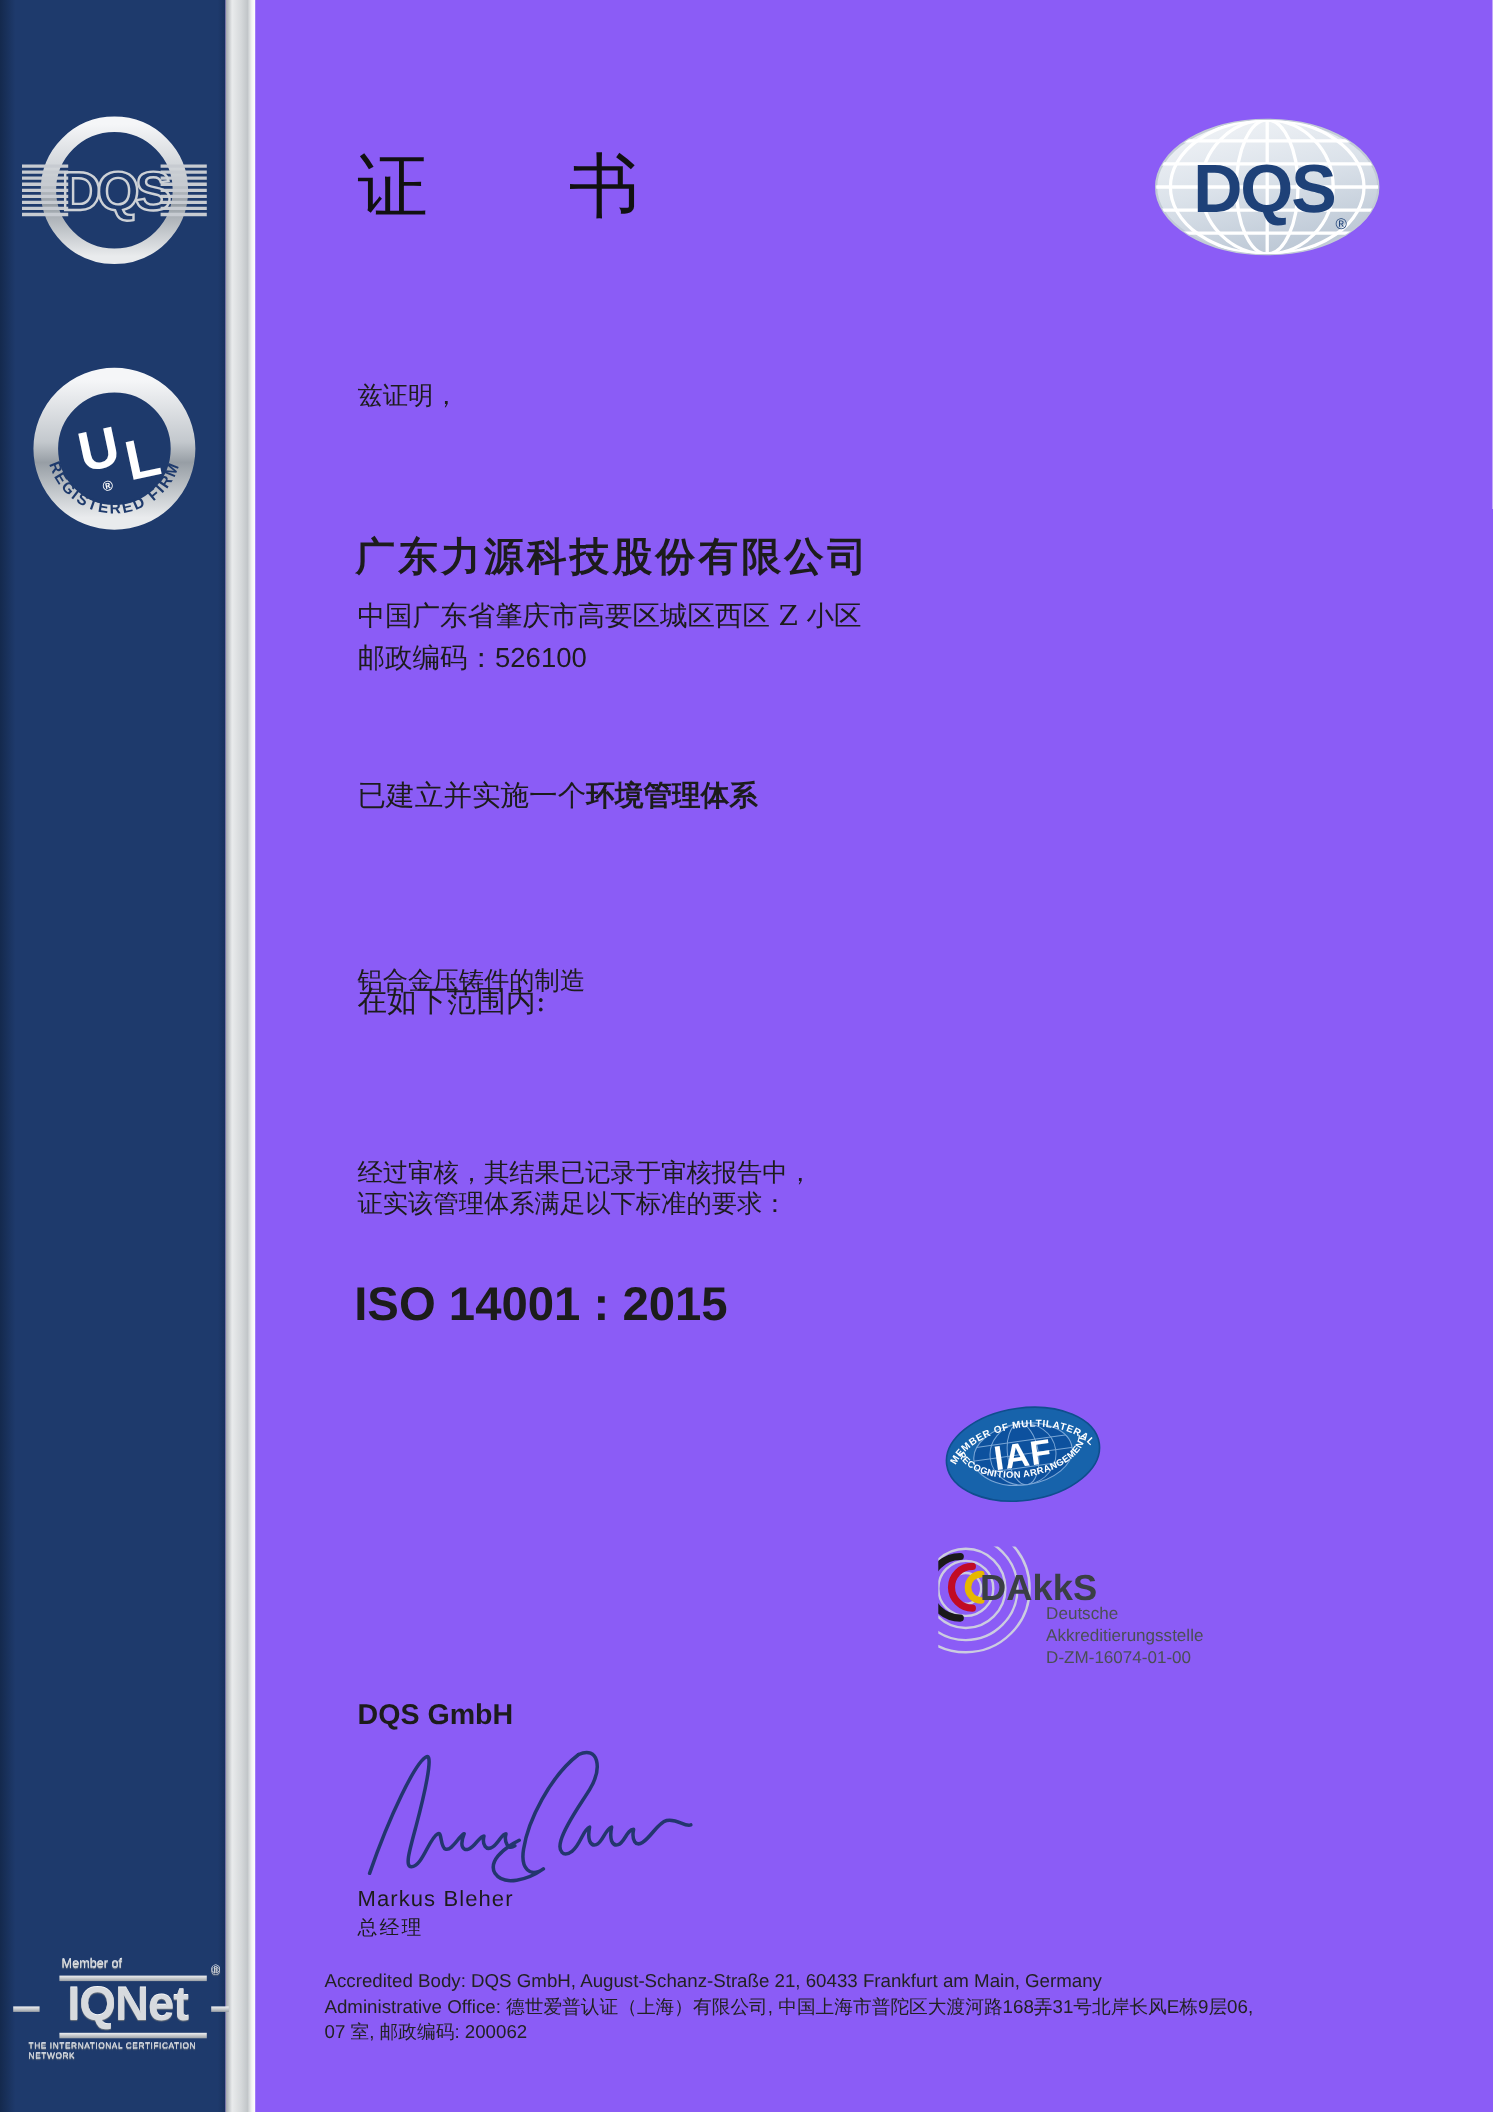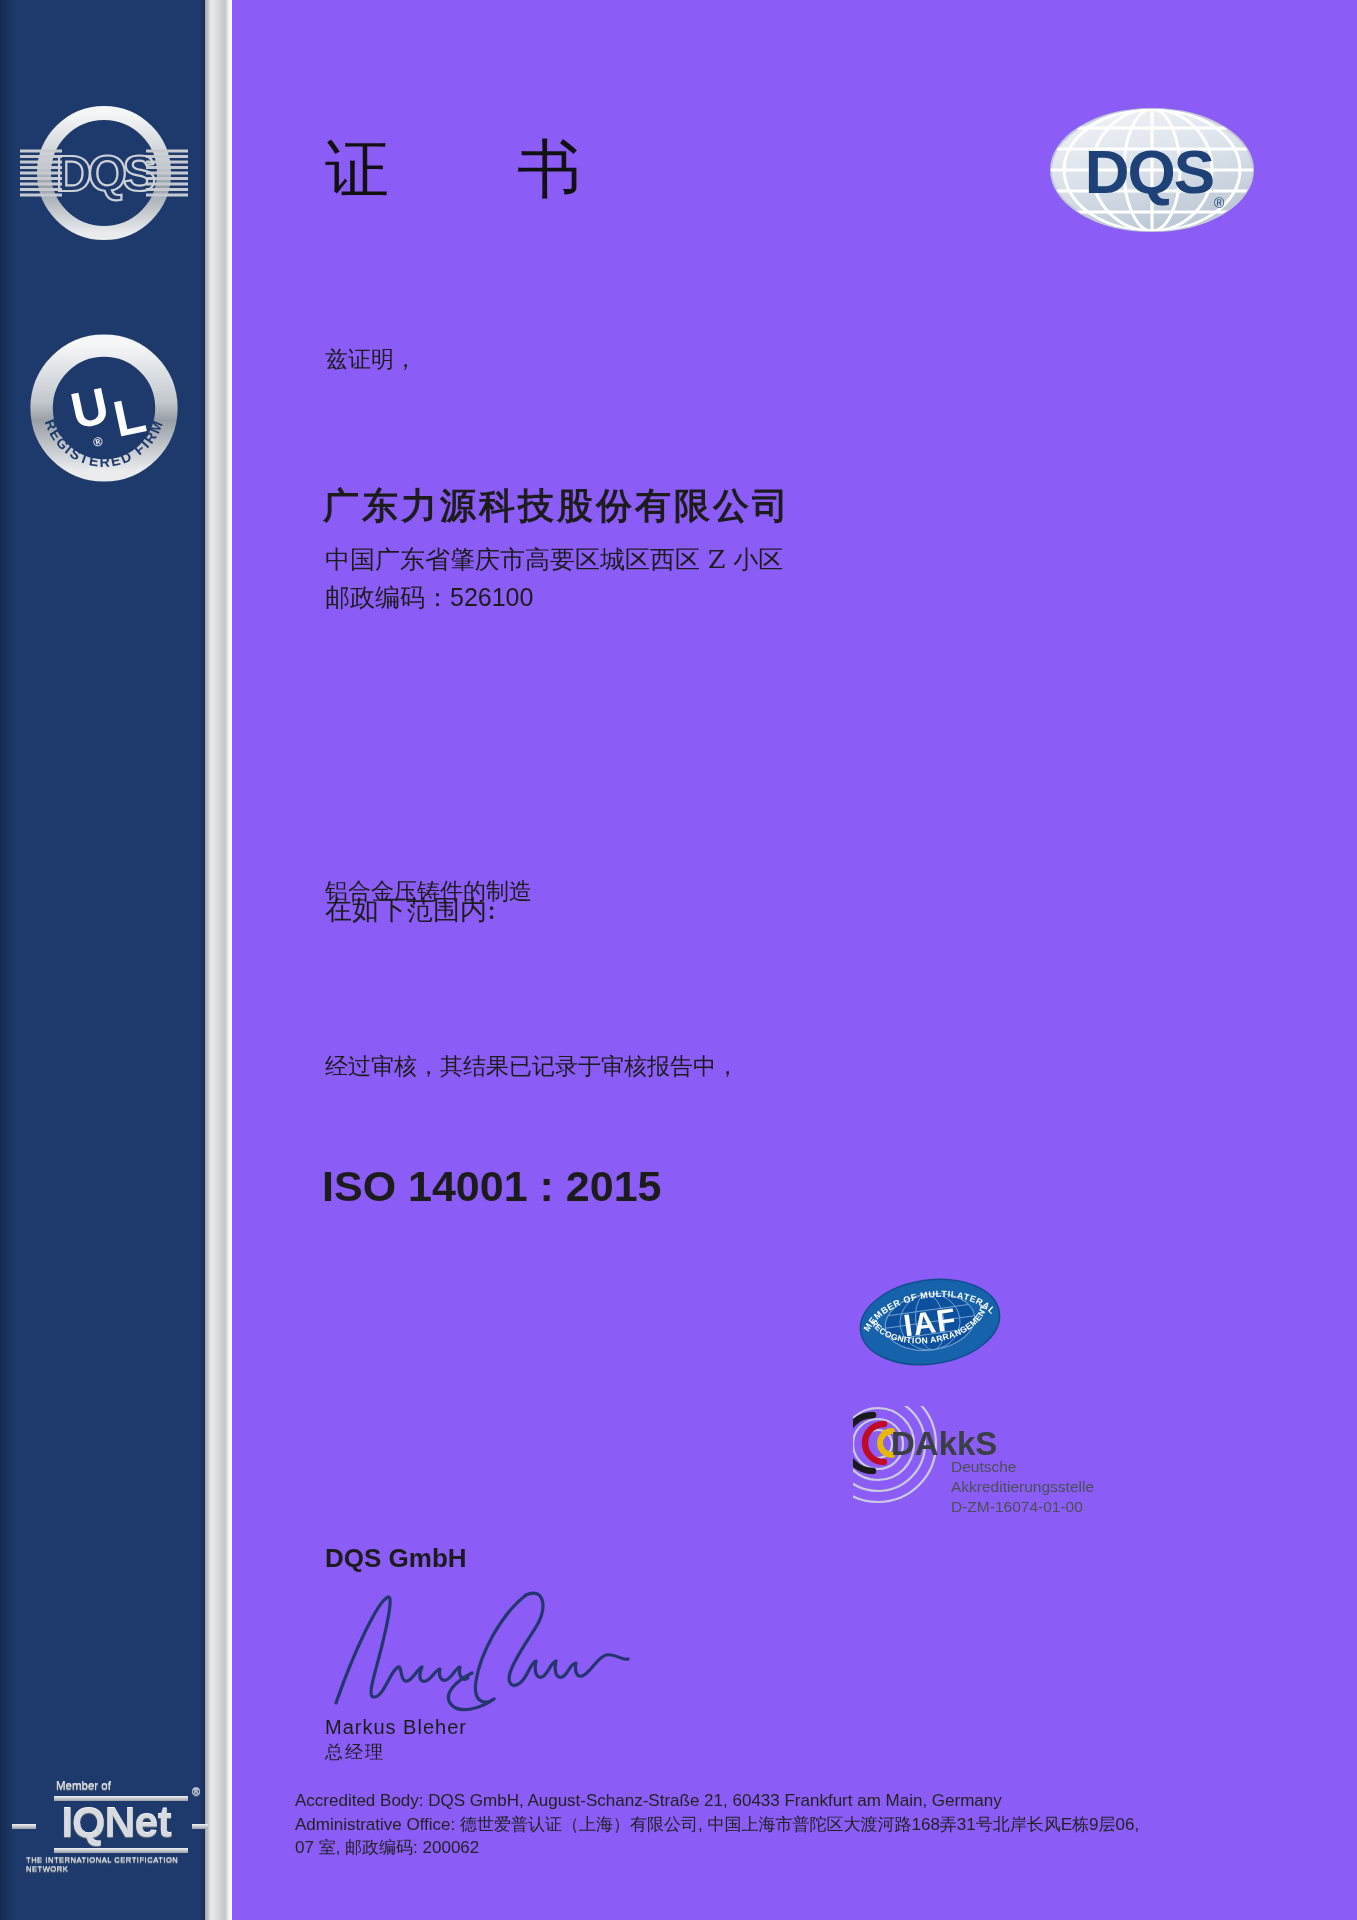--- a/index.html
+++ b/index.html
@@ -128,25 +128,29 @@
   </svg>
 
   <div class="txt serif" style="left:325px;top:344px;font-size:23px;">兹证明，</div>
 
   <div class="txt serif" style="left:325px;top:543px;font-size:25px;">中国广东省肇庆市高要区城区西区 Z 小区</div>
   <div class="txt serif" style="left:323px;top:482px;font-size:36px;font-weight:bold;letter-spacing:3px;">广东力源科技股份有限公司</div>
   <div class="txt" style="left:325px;top:581px;font-size:25px;">
     <span class="serif">邮政编码：</span><span class="sans">526100</span>
   </div>
 
+  <div class="txt" style="left:325px;top:706px;font-size:26px;">
+    <span class="serif">已建立并实施一个</span><span class="serif" style="font-weight:bold;">环境管理体系</span>
+  </div>
 
   <div class="txt serif" style="left:325px;top:892px;font-size:27px;">在如下范围内:</div>
   <div class="txt serif" style="left:325px;top:876px;font-size:23px;">铝合金压铸件的制造</div>
 
   <div class="txt serif" style="left:325px;top:1051px;font-size:23px;">经过审核，其结果已记录于审核报告中，</div>
+  <div class="txt serif" style="left:325px;top:1079px;font-size:23px;">证实该管理体系满足以下标准的要求：</div>
 
   <div class="txt sans" style="left:322px;top:1162px;font-size:43px;font-weight:bold;">ISO 14001 : 2015</div>
 
 
   <svg class="abs" style="left:853px;top:1274px;" width="154" height="98" viewBox="0 0 154 98">
     <defs>
         <clipPath id="iafClip">
           <ellipse cx="77" cy="48" rx="45" ry="28"></ellipse>
         </clipPath>
       </defs>

